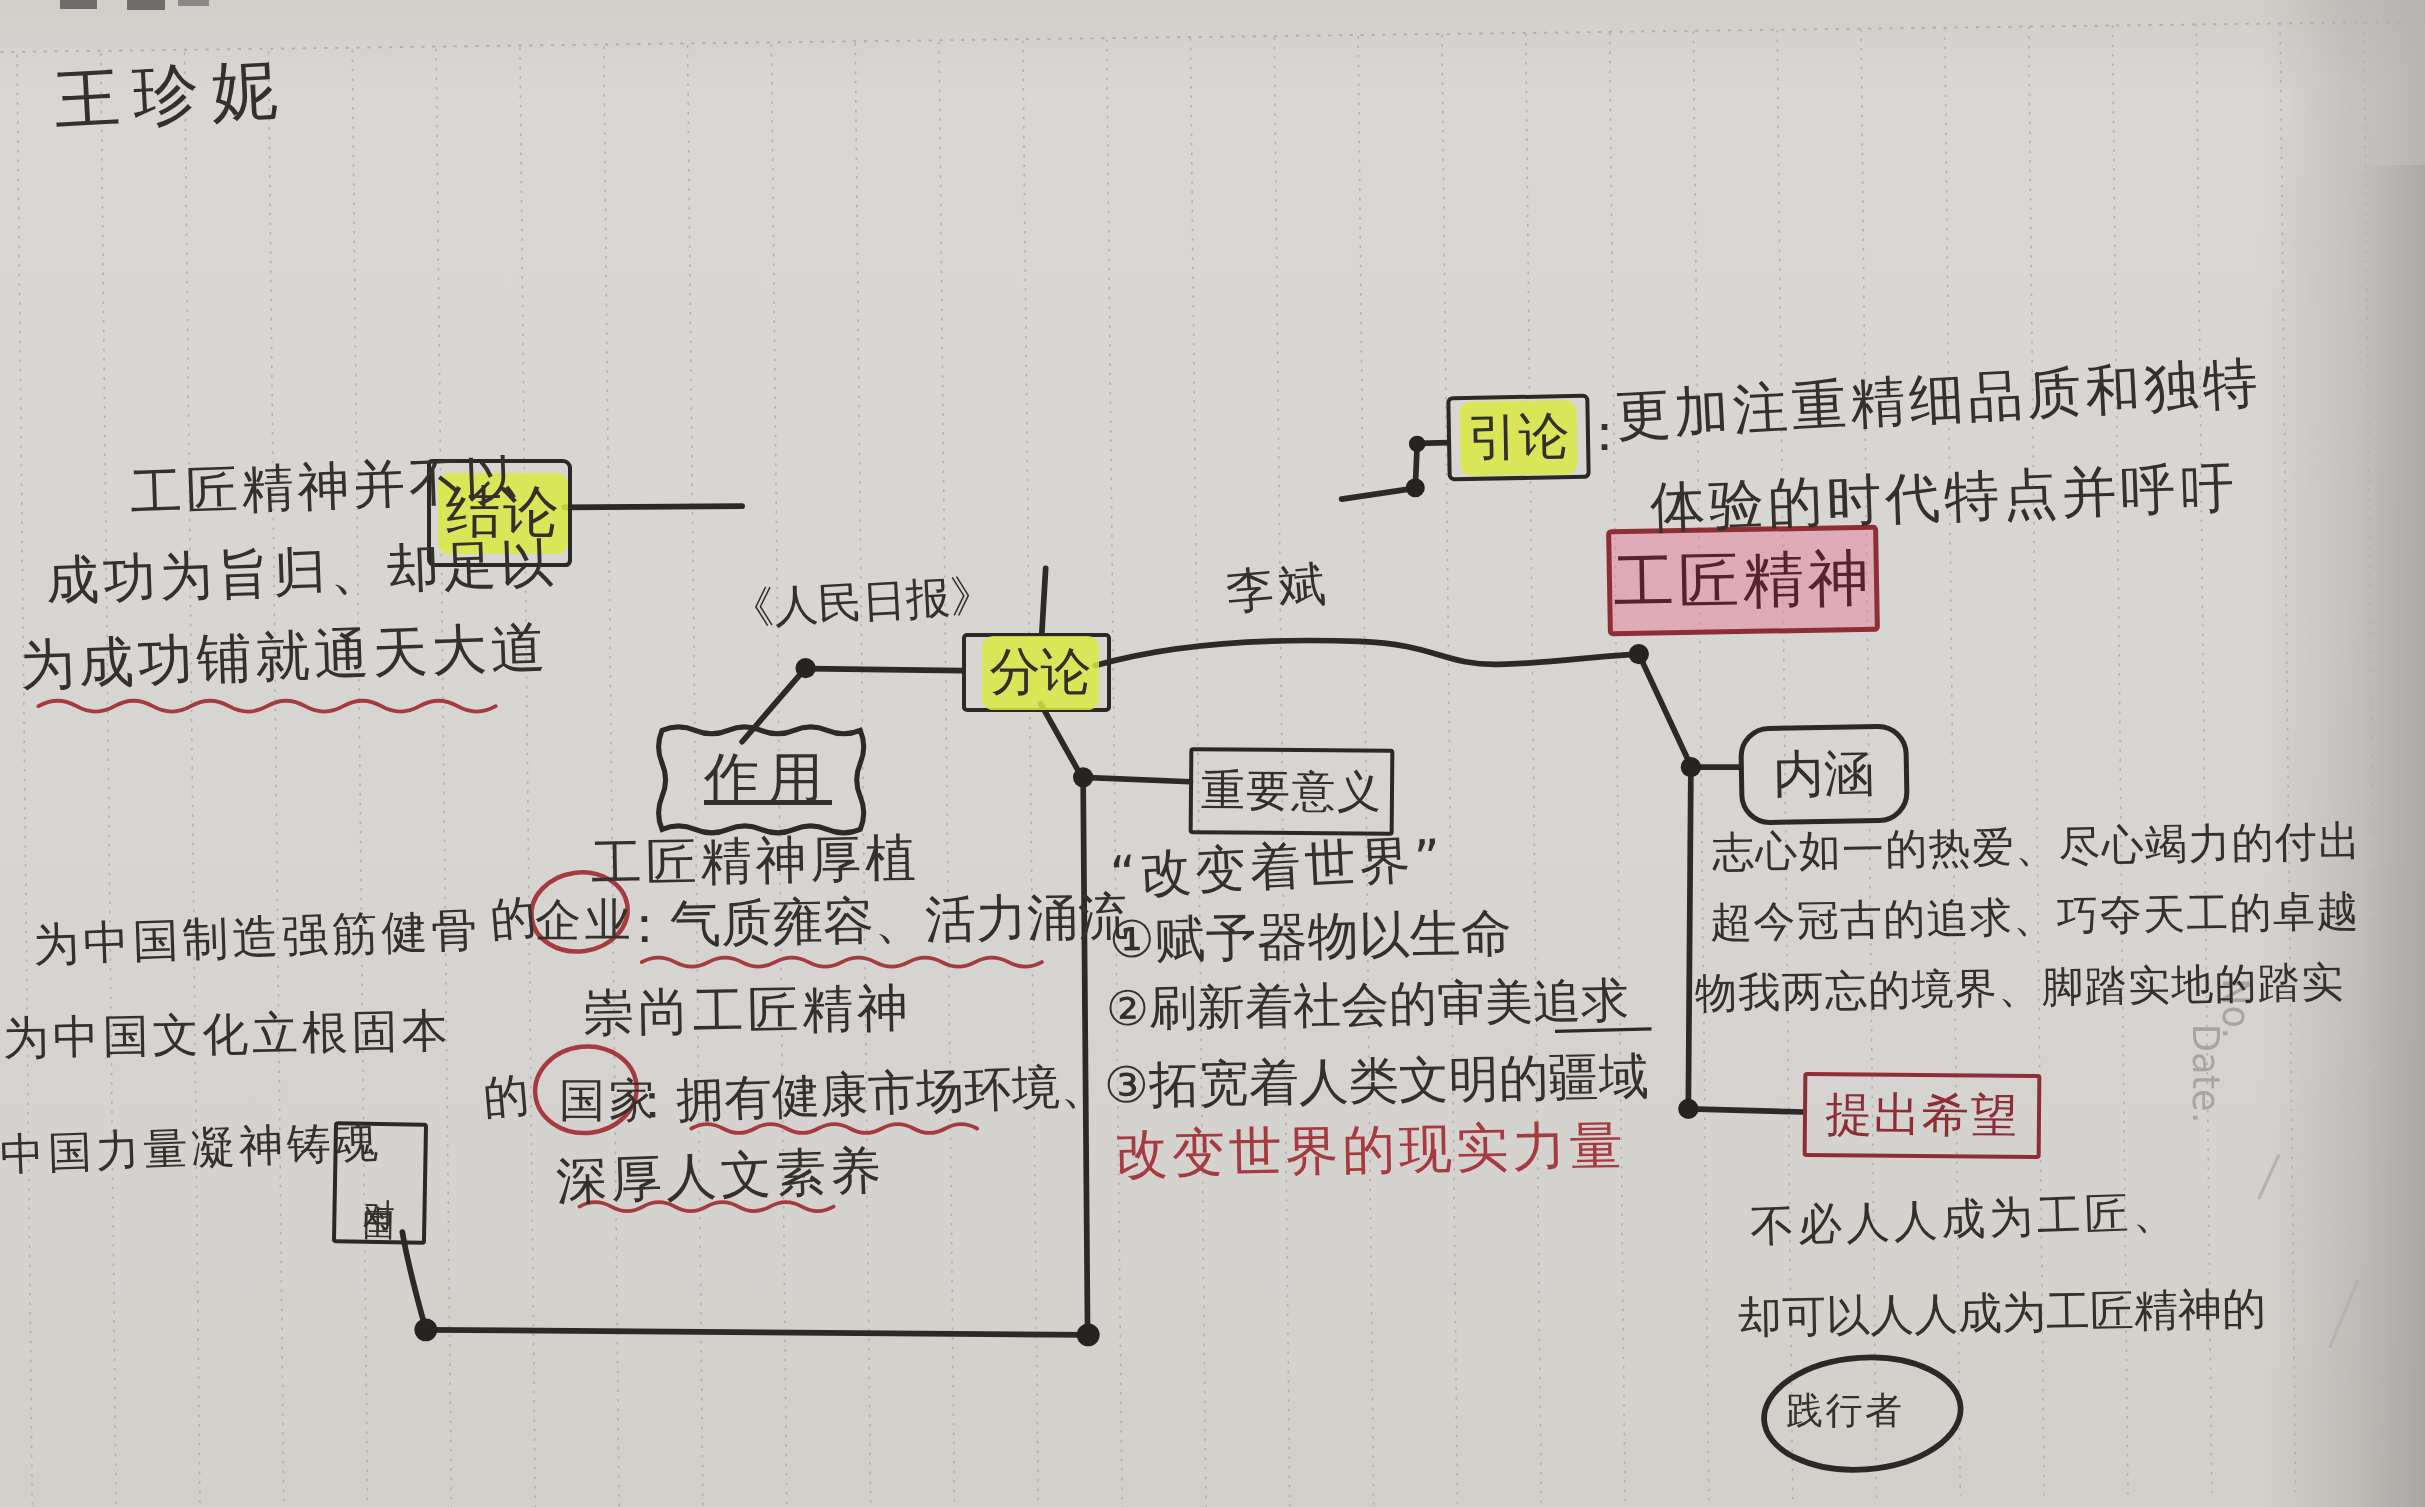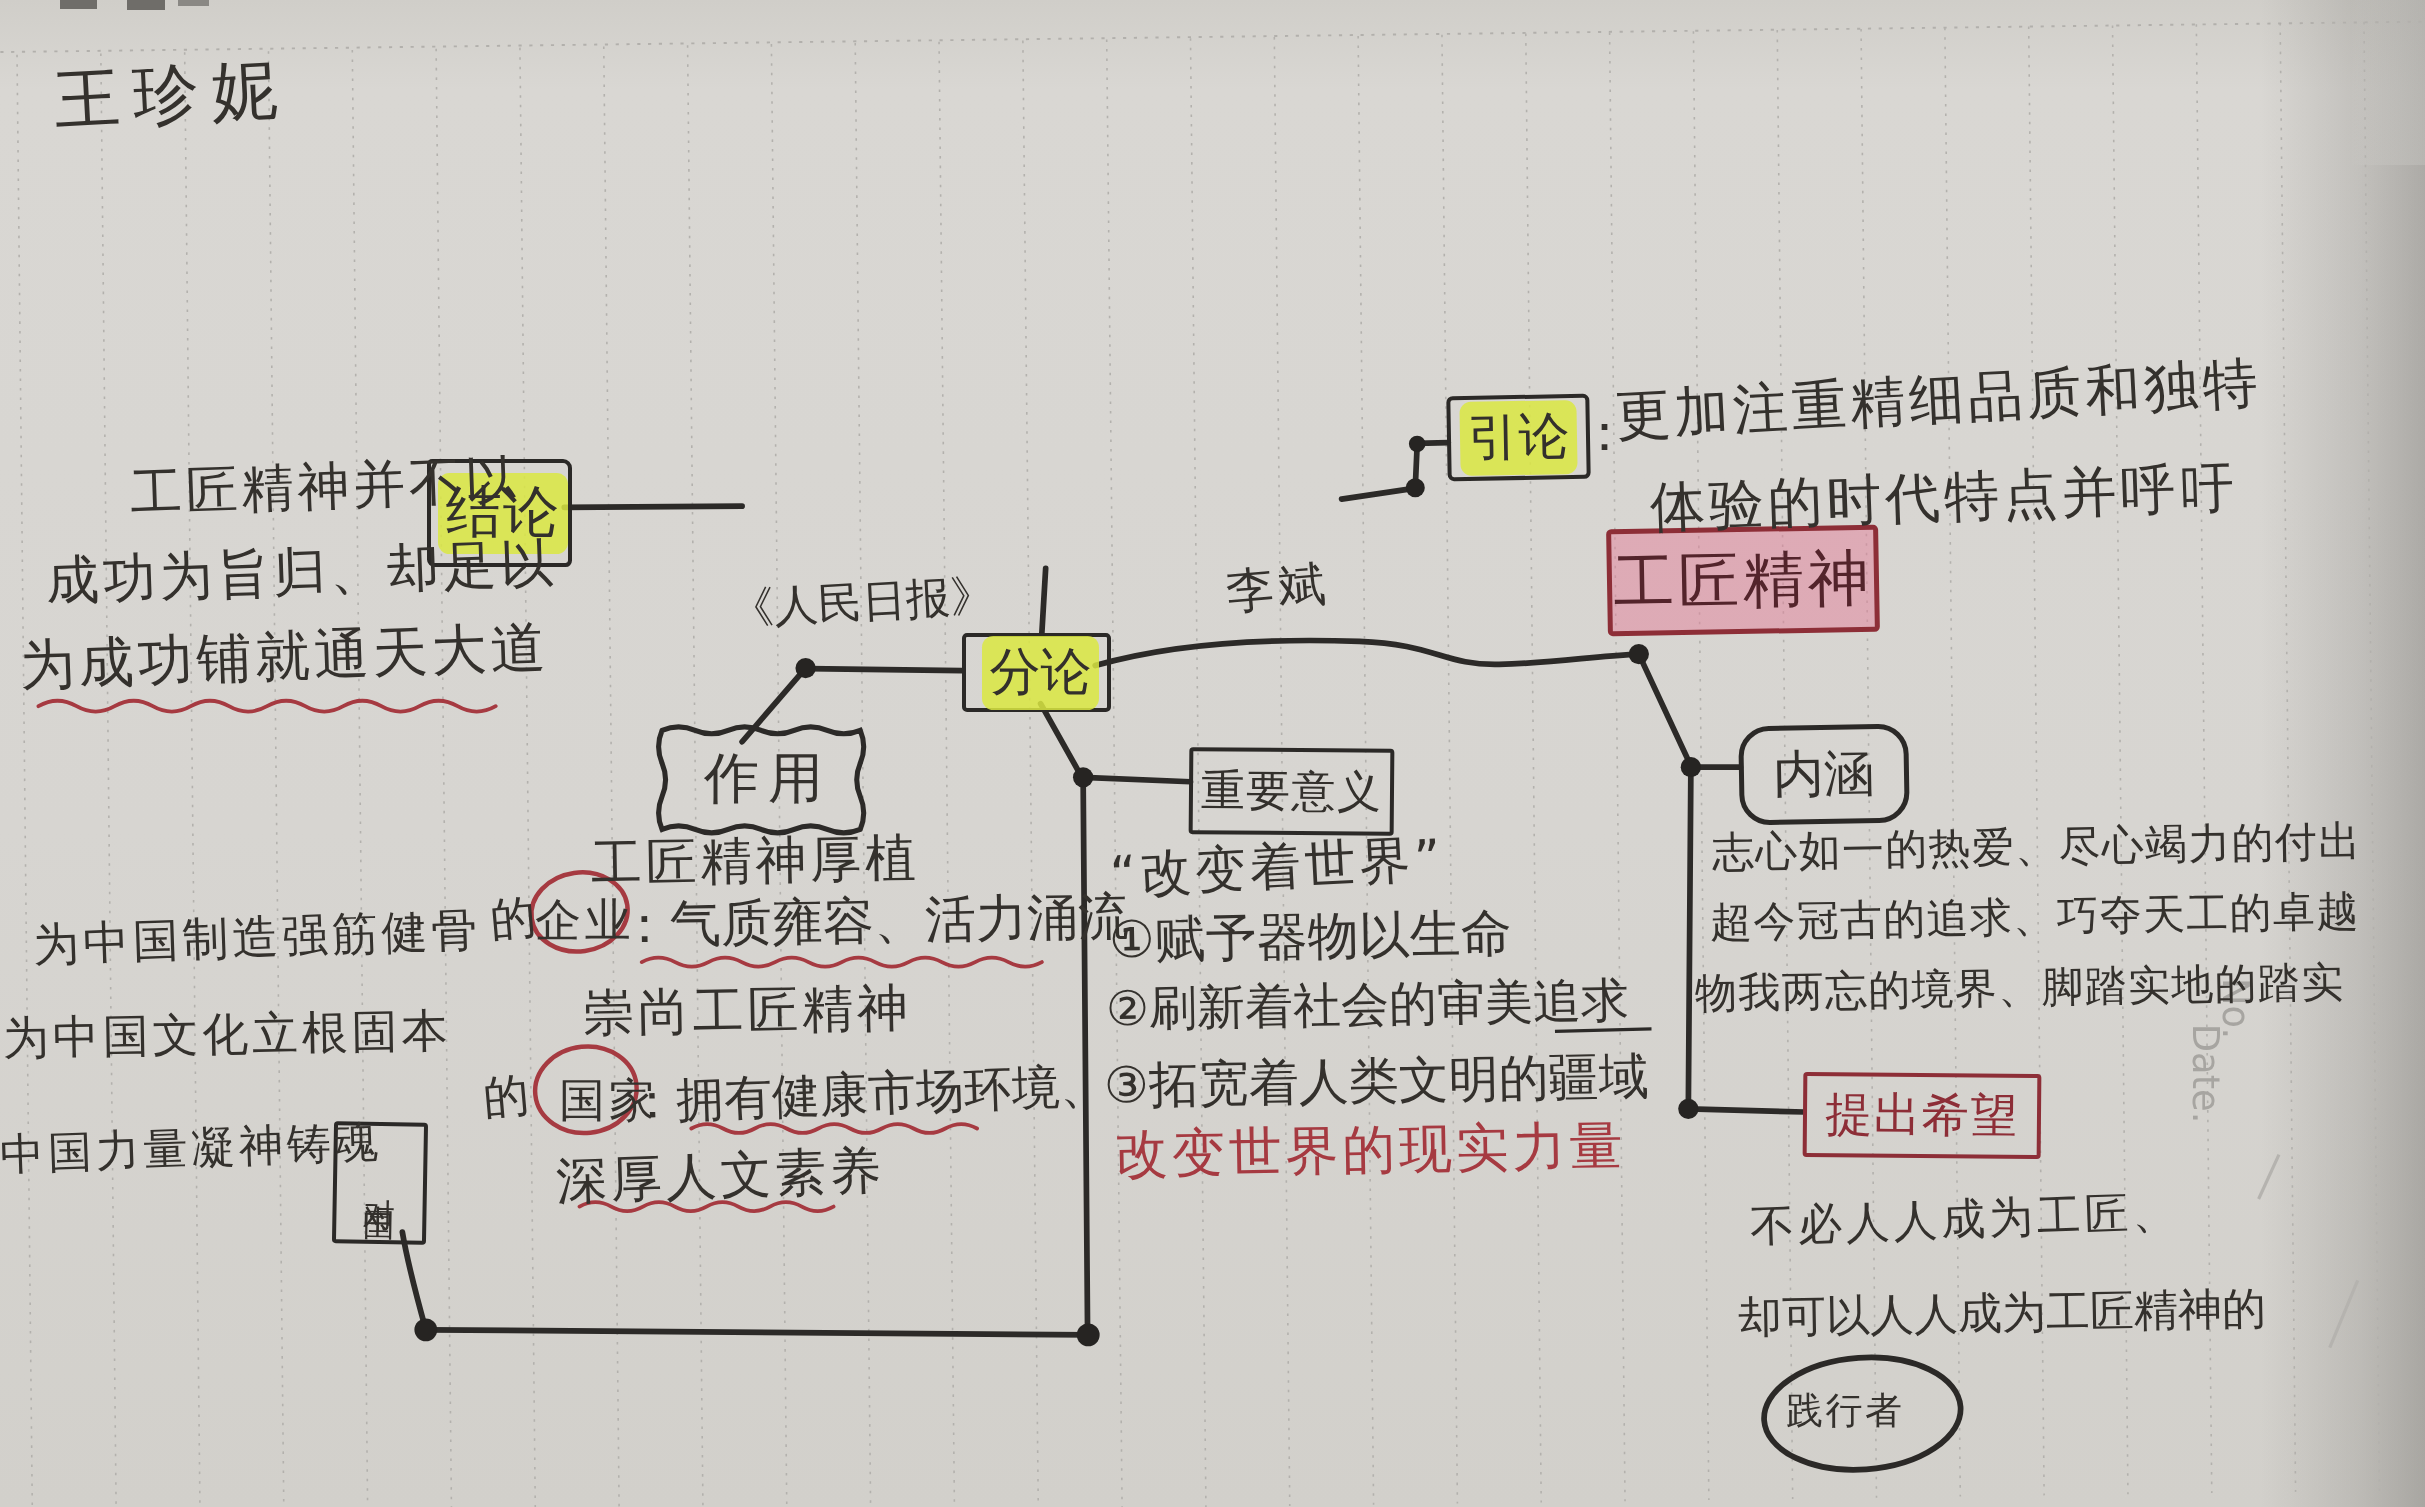--- a/index.html
+++ b/index.html
@@ -148,21 +148,21 @@
   <div class="txt ink" style="left:1615px;top:363px;font-size:55px;transform:rotate(-3deg);">更加注重精细品质和独特</div>
   <div class="txt ink" style="left:1650px;top:461px;font-size:55px;transform:rotate(-2deg);">体验的时代特点并呼吁</div>
   <div class="box redbox" style="left:1607px;top:527px;width:262px;height:97px;border-width:5.7px;border-radius:5.1px;transform:rotate(-1deg);background:rgba(227,128,153,.5);">
     <span style="font-size:61px;color:#53242b;letter-spacing:3.8px;">工匠精神</span>
   </div>
 
   <div class="box" style="left:962px;top:633px;width:133px;height:71px;border-radius:5.1px;padding-left:8px;">
     <span class="hl-green" style="font-size:51px;">分论</span>
   </div>
 
-  <div class="txt ink" style="left:704px;top:742px;font-size:55px;letter-spacing:9px;">作用</div>
+  <div class="txt ink" style="left:704px;top:742px;font-size:55px;letter-spacing:9px;text-decoration:underline;">作用</div>
   <div class="txt ink" style="left:591px;top:827px;font-size:51px;transform:rotate(-1deg);">工匠精神厚植</div>
   <div class="txt ink" style="left:490px;top:888px;font-size:46px;transform:rotate(-5deg);">的</div>
   <div class="txt ink" style="left:535px;top:890px;font-size:46px;">企业</div>
   <div class="txt ink" style="left:619px;top:887px;font-size:51px;transform:rotate(-1deg);letter-spacing:0;">：气质雍容、活力涌流</div>
   <div class="txt ink" style="left:583px;top:977px;font-size:51px;transform:rotate(-1deg);">崇尚工匠精神</div>
   <div class="txt ink" style="left:483px;top:1066px;font-size:46px;transform:rotate(-5deg);">的</div>
   <div class="txt ink" style="left:559px;top:1070px;font-size:46px;">国家</div>
   <div class="txt ink" style="left:628px;top:1062px;font-size:48px;transform:rotate(-2deg);letter-spacing:0;">：拥有健康市场环境、</div>
   <div class="txt ink" style="left:556px;top:1142px;font-size:51px;transform:rotate(-2deg);">深厚人文素养</div>
 

